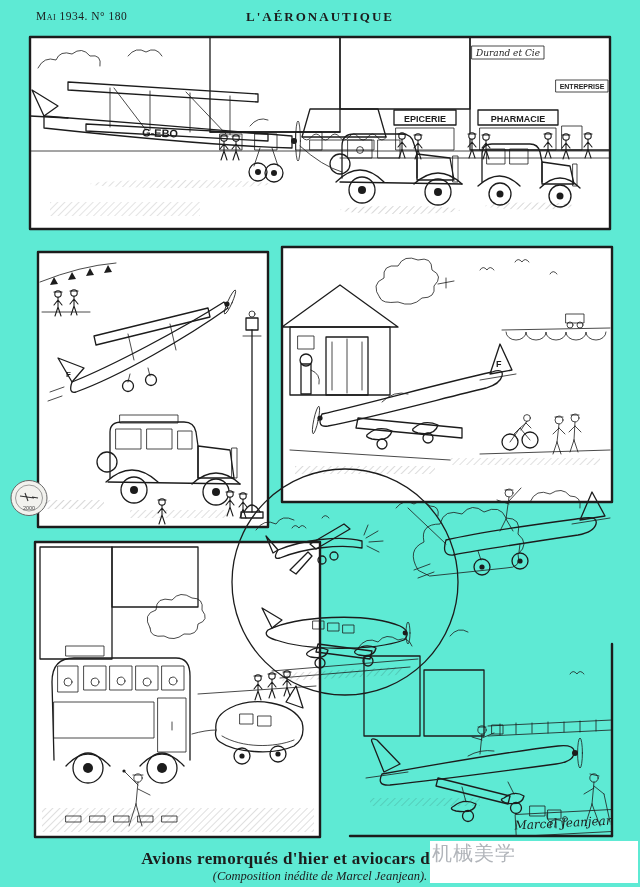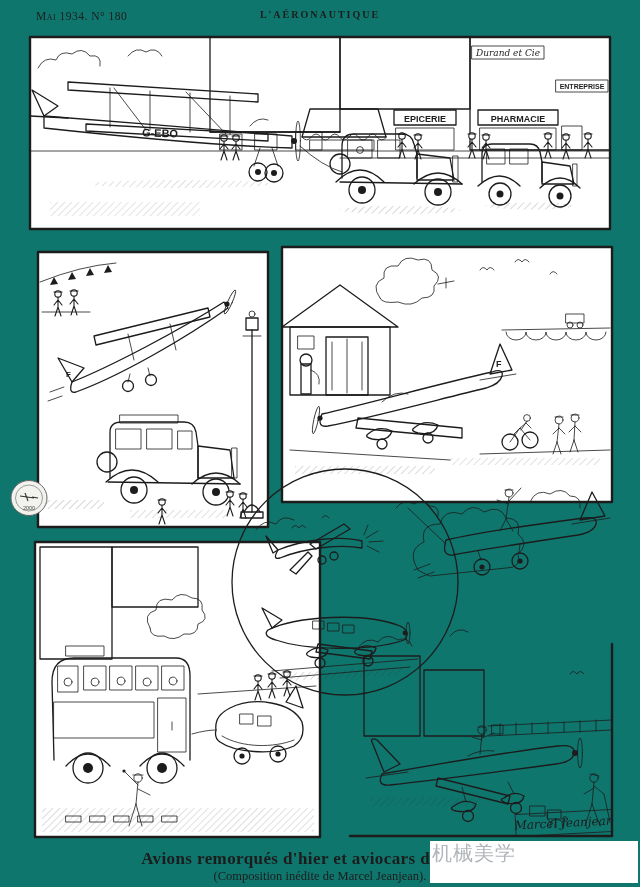--- a/index.html
+++ b/index.html
@@ -1,27 +1,27 @@
 <!DOCTYPE html>
 <html><head>
 <meta charset="utf-8">
 <style>
   * { margin:0; padding:0; box-sizing:border-box; }
   html,body { width:640px; }
   body { height:887px; background:#ffffff; font-family:"Liberation Serif", serif; color:#1c1c1c; }
-  .page { position:relative; width:640px; height:887px; background:#0f766e; overflow:hidden; }
+  .page { position:relative; width:640px; height:887px; background:#5eead4; overflow:hidden; }
 
   .masthead { position:absolute; top:6px; left:0; width:100%; height:24px; }
   .issue { position:absolute; left:36px; top:4px; font-size:11.5px; letter-spacing:.5px; font-variant:small-caps; }
-  .masthead-title { position:absolute; left:0; right:0; top:3px; text-align:center; font-size:10px; font-weight:bold; letter-spacing:2px; }
+  .masthead-title { position:absolute; left:0; right:0; top:3px; text-align:center; font-size:13px; font-weight:bold; letter-spacing:2px; }
 
   .plate { position:absolute; top:30px; left:10px; width:620px; height:815px; }
 
   .caption-title { position:absolute; top:849px; left:0; width:100%; text-align:center; font-weight:bold; font-size:17px; letter-spacing:.4px; }
-  .caption-credit { position:absolute; top:869px; left:0; width:100%; text-align:center; font-size:12.5px; }
+  .caption-credit { position:absolute; top:869px; left:0; width:100%; text-align:center; font-style:italic; font-size:12.5px; }
 
   .watermark { position:absolute; right:2px; bottom:4px; width:208px; height:42px; background:#fff; z-index:5; }
   .wm-faded { position:absolute; left:2px; top:-1px; font-size:20px; font-family:"DejaVu Sans", sans-serif; color:#a9adb3; letter-spacing:1px; opacity:.9; }
   .wm-red { position:absolute; left:24px; top:14px; display:flex; align-items:center; gap:3px; }
   .wm-badge { display:inline-flex; align-items:center; justify-content:center; width:22px; height:22px; background:#e8362e; color:#fff; border-radius:4px; font-family:"DejaVu Sans", sans-serif; font-size:9px; font-weight:bold; }
   .wm-account { color:#e8362e; font-family:"DejaVu Sans", sans-serif; font-size:19px; font-weight:bold; letter-spacing:1px; white-space:nowrap; }
 
   
   .ink { fill:none; stroke:#1c1c1c; stroke-width:1.3; stroke-linecap:round; stroke-linejoin:round; }
   .thin { stroke-width:.8; }

